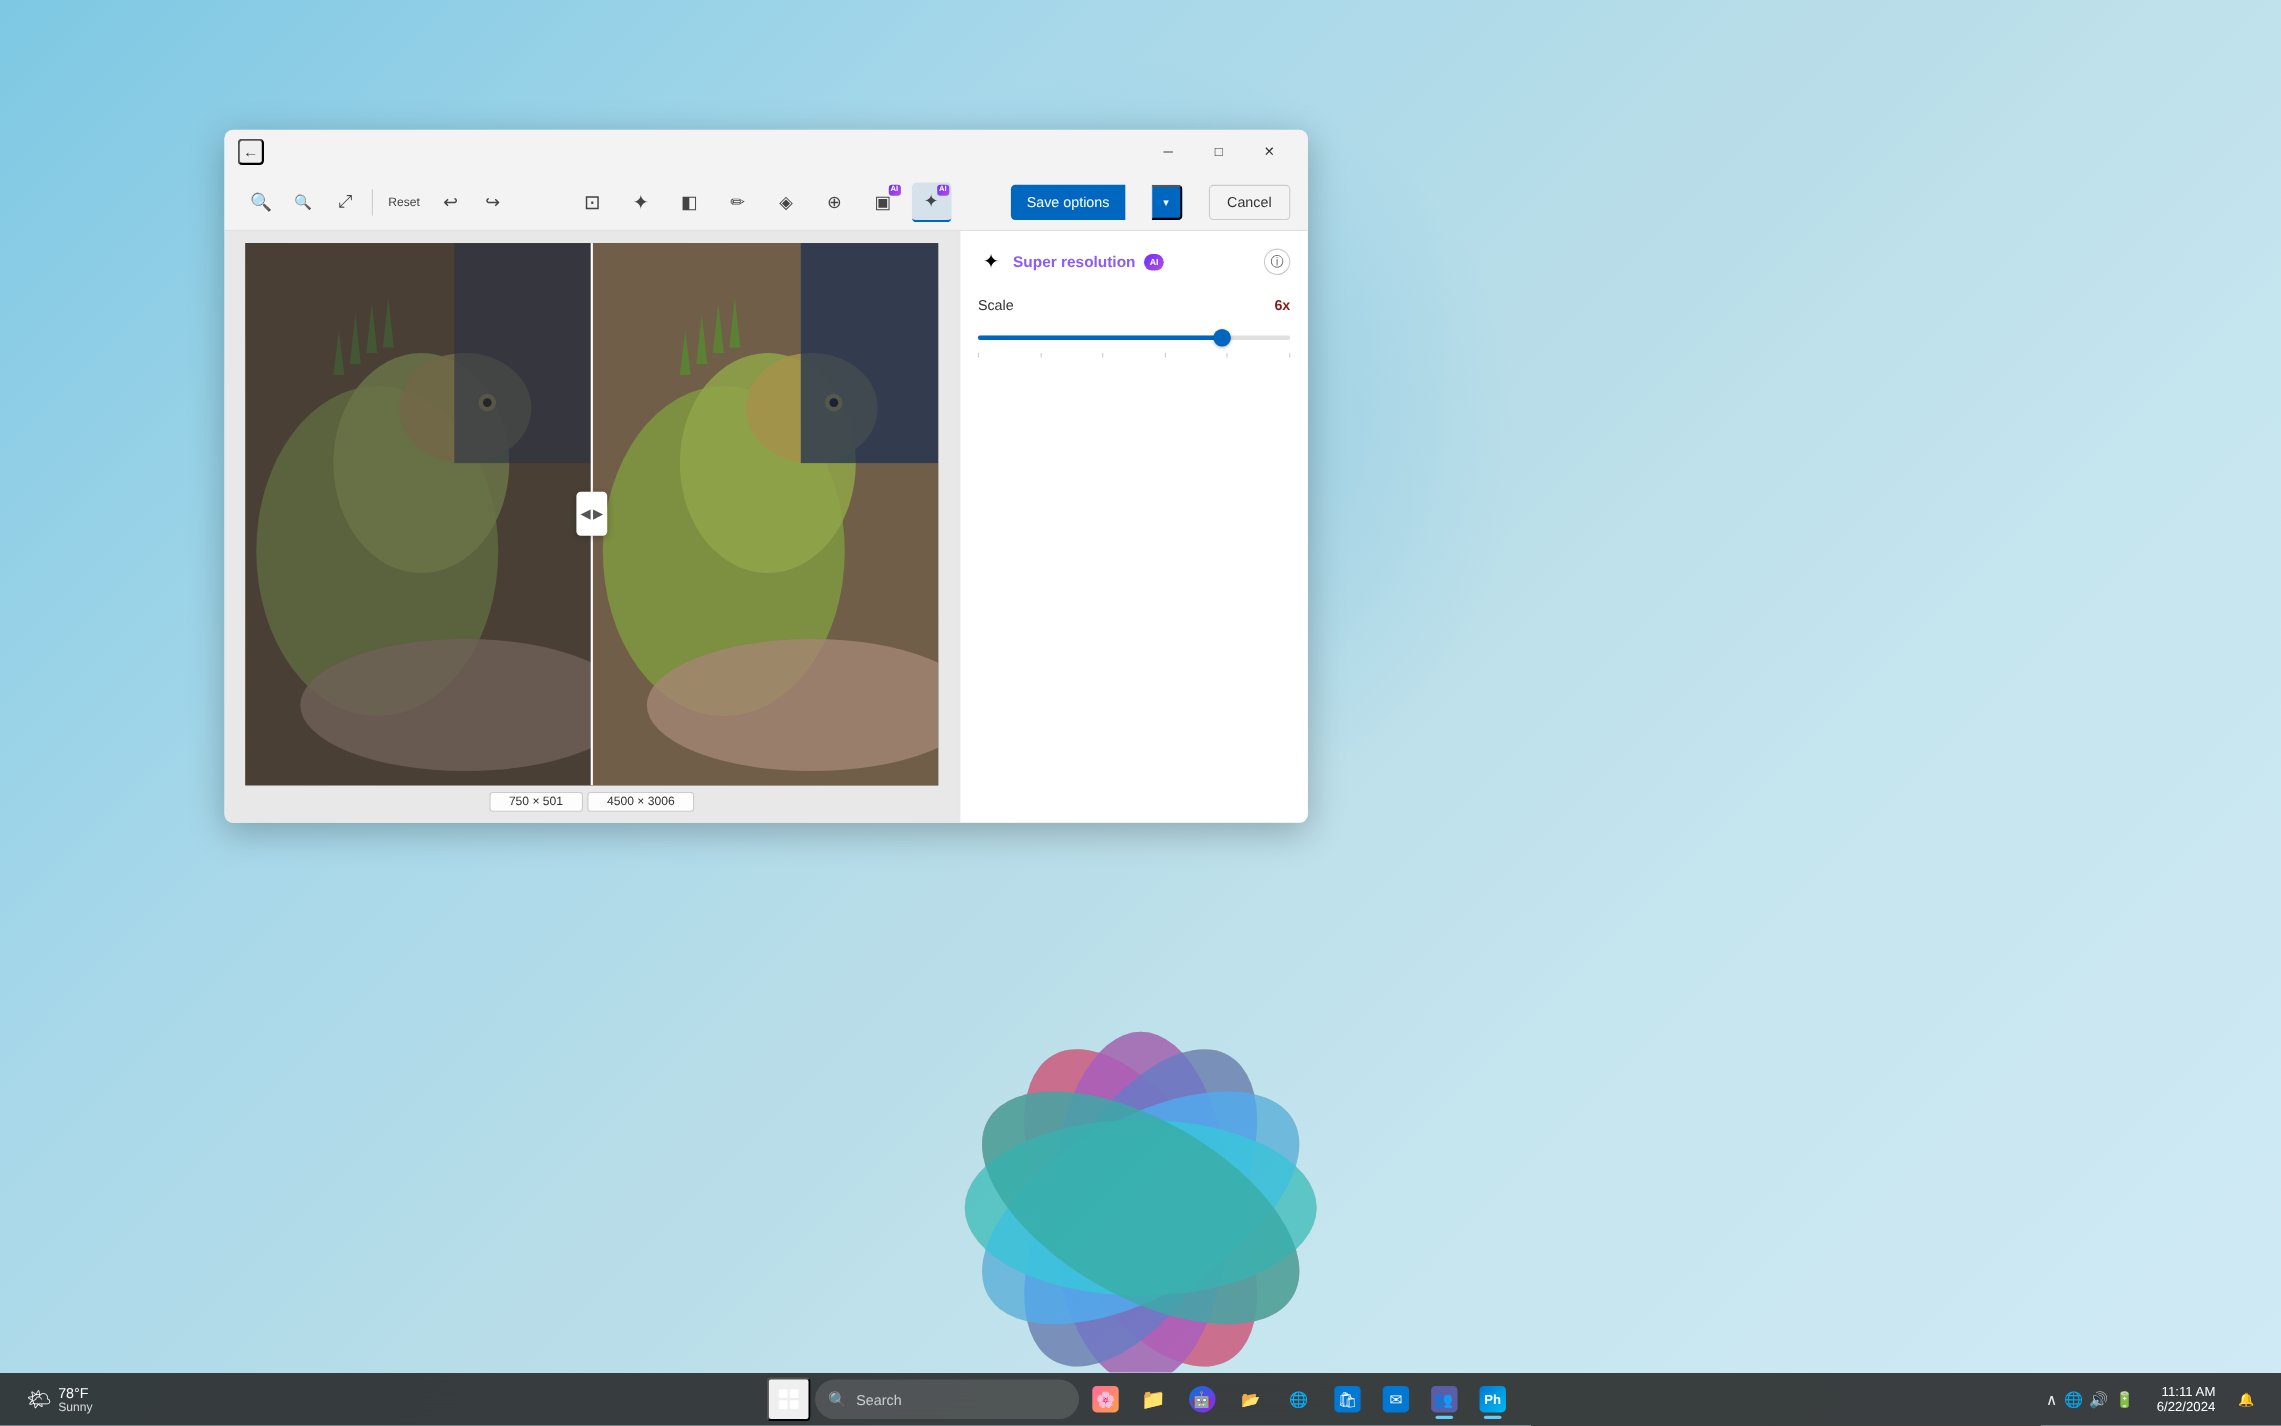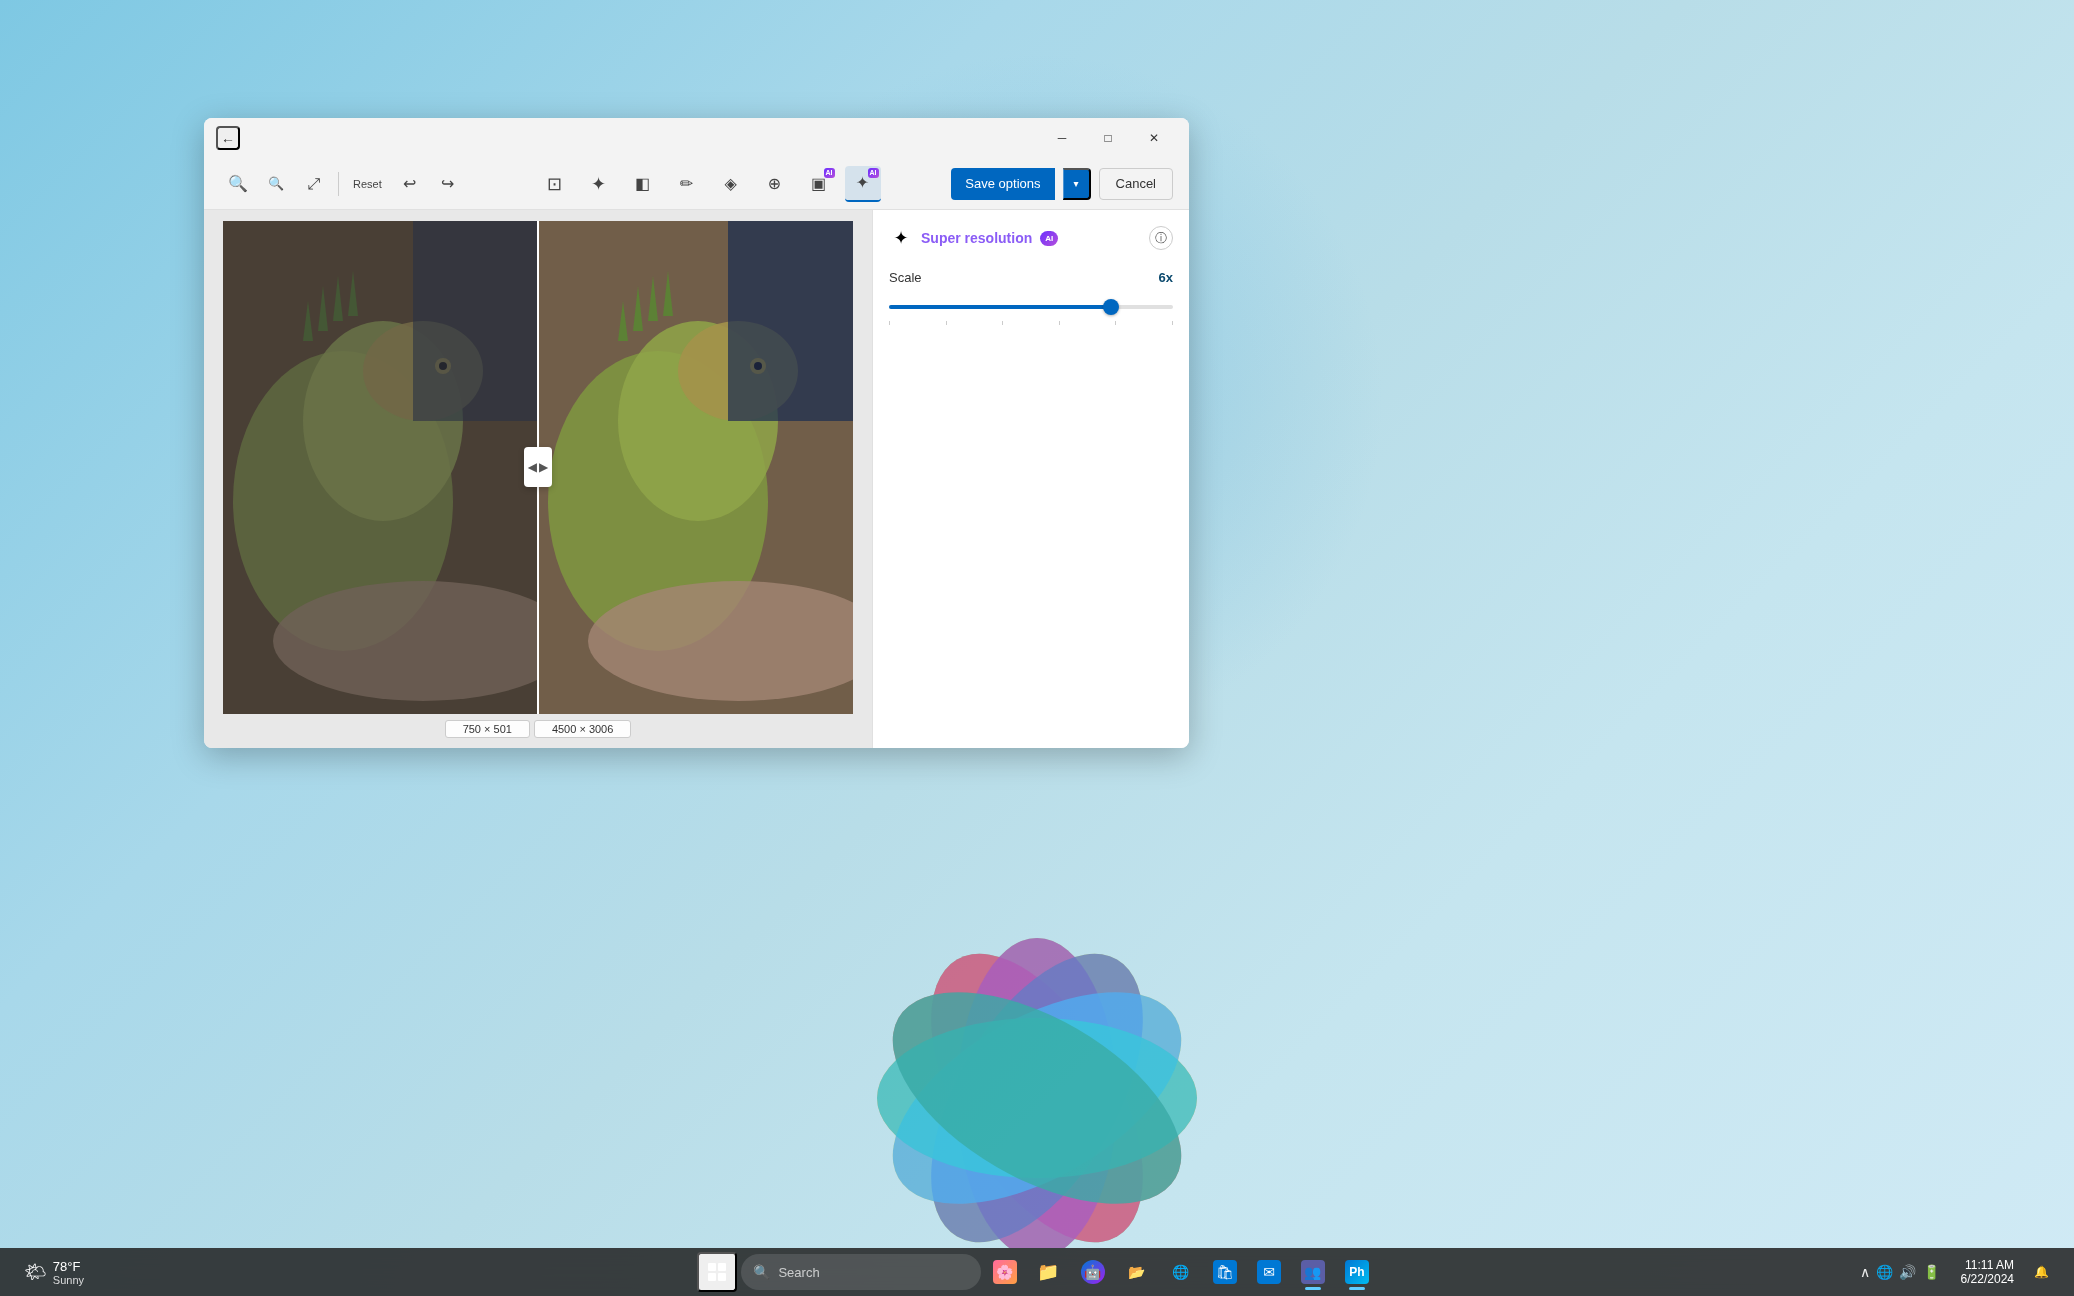--- a/index.html
+++ b/index.html
@@ -110,21 +110,21 @@
       display: flex;
       align-items: center;
       gap: 8px;
       flex: 1;
       justify-content: center;
     }
 
     .toolbar-right {
       display: flex;
       align-items: center;
-      gap: 8px;
+      gap: 24px;
       margin-left: auto;
     }
 
     .tool-btn {
       width: 36px;
       height: 36px;
       display: flex;
       align-items: center;
       justify-content: center;
       border: none;
@@ -389,21 +389,21 @@
     }
 
     .scale-label {
       font-size: 13px;
       color: #333;
     }
 
     .scale-value {
       font-size: 13px;
       font-weight: 600;
-      color: #0c4a6e;
+      color: #7f1d1d;
     }
 
     .slider-container {
       position: relative;
       height: 20px;
       display: flex;
       align-items: center;
     }
 
     .slider-track {

